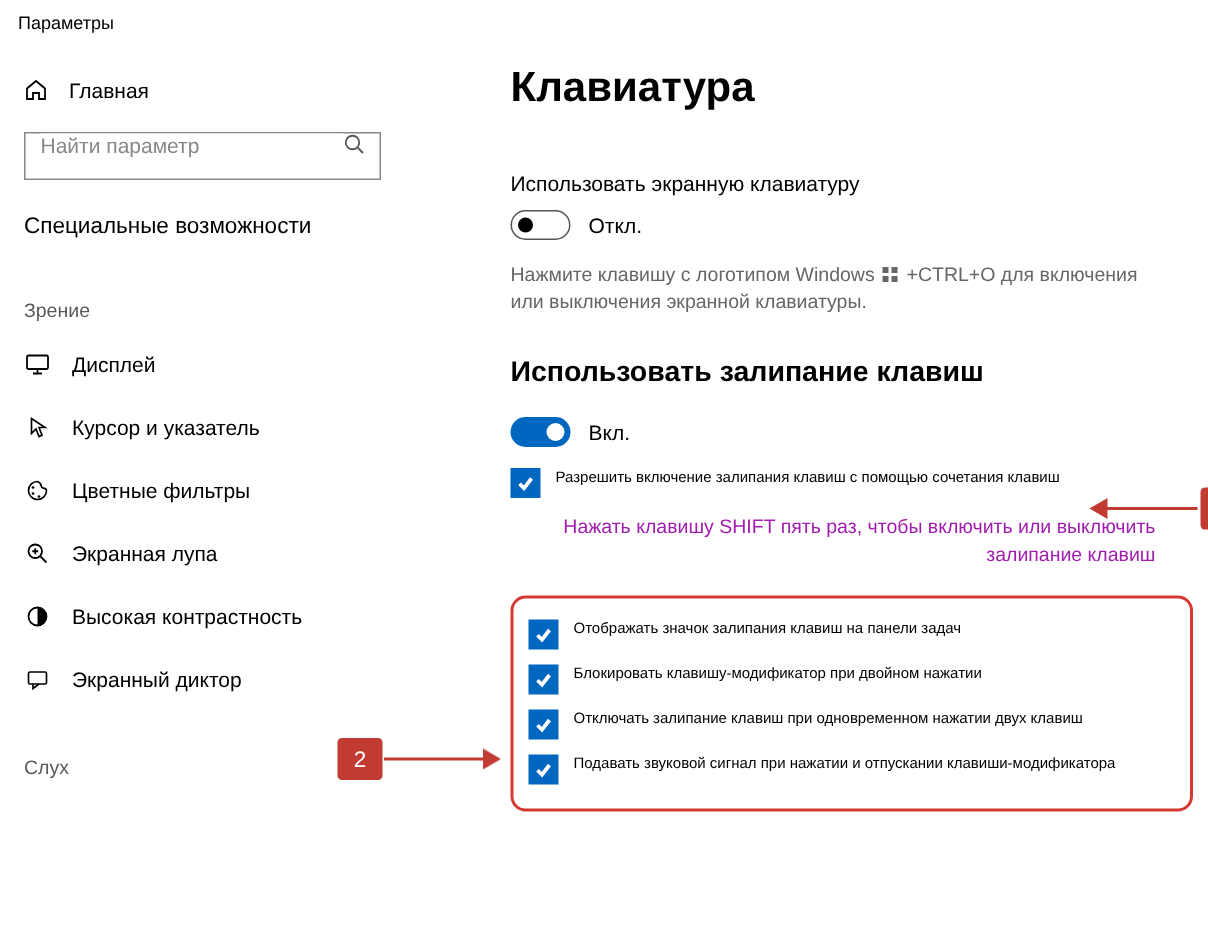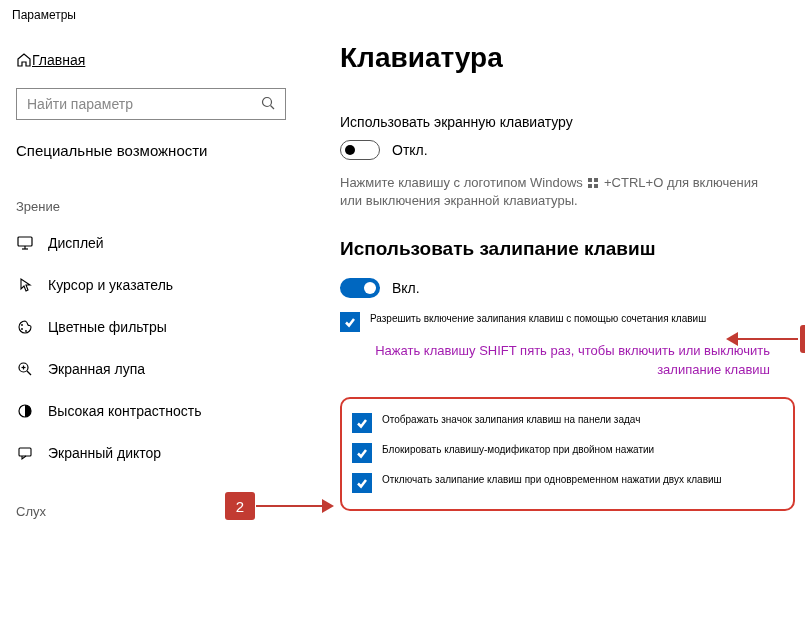--- a/index.html
+++ b/index.html
@@ -29,34 +29,34 @@
   }
   .main {
     flex: 1;
     padding: 10px 0 10px 35px;
     overflow-y: auto;
     position: relative;
   }
   .home-row {
     display: flex;
     align-items: flex-start;
+    gap: 14px;
     padding: 10px 16px;
     cursor: pointer;
-    text-decoration: underline;
   }
   .home-row .icon { width:16px; display:flex; }
   .search-wrap {
     margin: 10px 16px 18px 16px;
   }
   .search {
-    width: 270px;
+    width: 238px;
     height: 32px;
     border: 1px solid #888;
     display: flex;
-    align-items: center;
+    align-items: flex-start;
     padding: 0 10px;
     justify-content: space-between;
     color: #666;
   }
   .search input {
     border: none;
     outline: none;
     font-size: 14px;
     width: 230px;
     color: #333;
@@ -385,20 +385,28 @@
         <div class="check-label">Блокировать клавишу-модификатор при двойном нажатии</div>
       </div>
       <div class="check-row">
         <div class="checkbox">
             <svg width="14" height="14" viewBox="0 0 14 14">
               <polyline points="3,7.5 6,10.5 11,4"></polyline>
             </svg>
           </div>
         <div class="check-label">Отключать залипание клавиш при одновременном нажатии двух клавиш</div>
       </div>
+      <div class="check-row">
+        <div class="checkbox">
+            <svg width="14" height="14" viewBox="0 0 14 14">
+              <polyline points="3,7.5 6,10.5 11,4"></polyline>
+            </svg>
+          </div>
+        <div class="check-label">Подавать звуковой сигнал при нажатии и отпускании клавиши-модификатора</div>
+      </div>
     </div>
 
     <div class="marker marker1">1</div>
     <div class="arrow1"></div>
   </div>
 </div>
 
 <div class="marker2">2</div>
 <div class="arrow2"></div>
 

